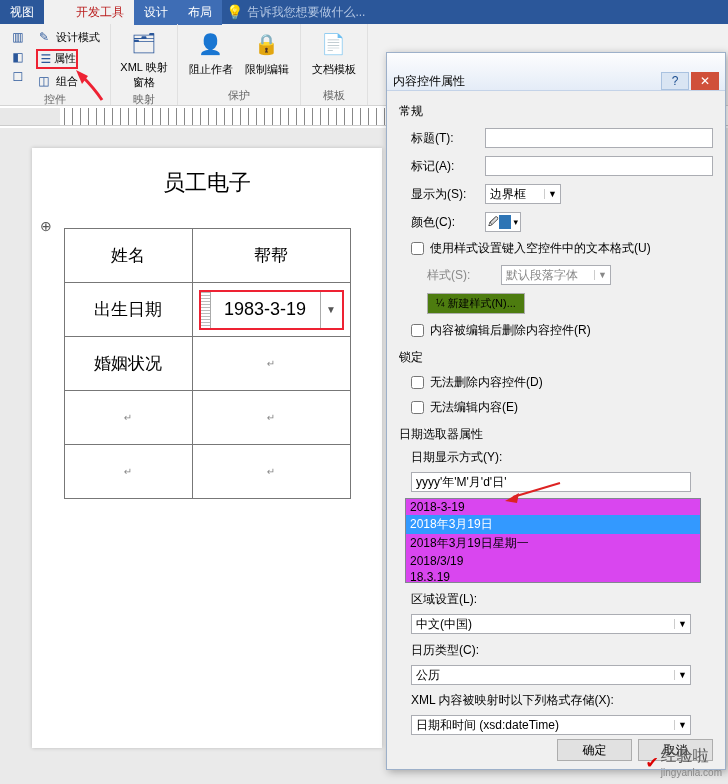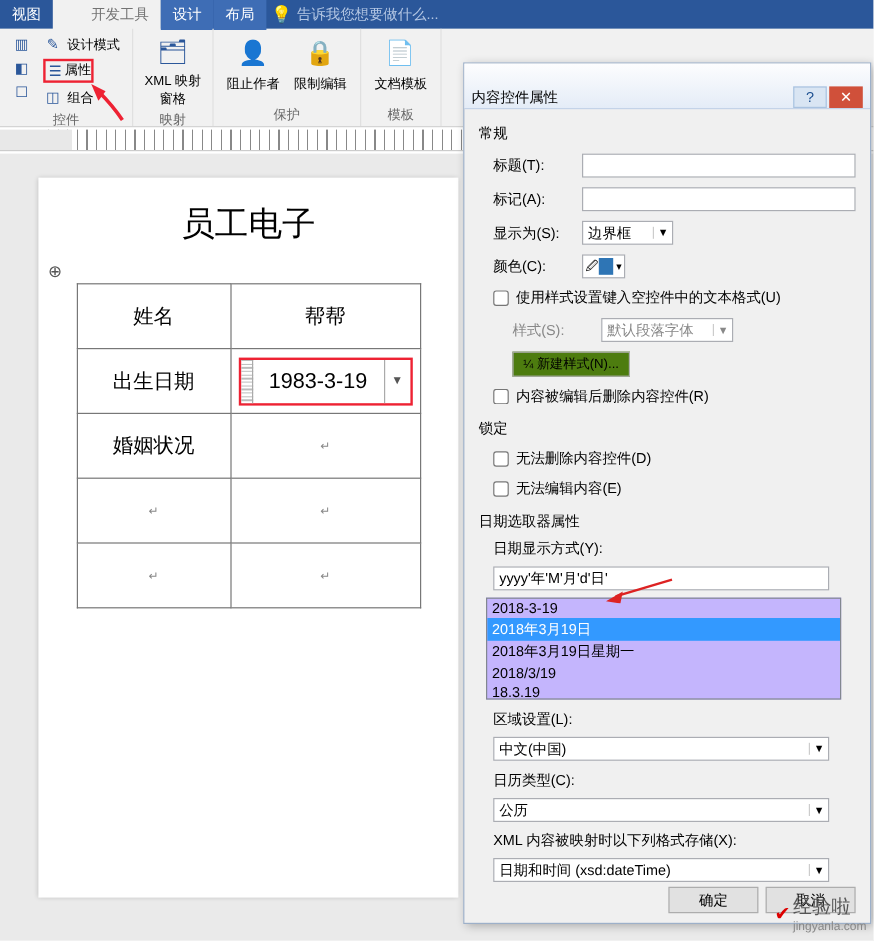--- a/index.html
+++ b/index.html
@@ -1,21 +1,21 @@
 <!DOCTYPE html>
 <html><head>
 <meta charset="utf-8">
 <style>
 * { box-sizing: border-box; margin: 0; padding: 0; font-family: "Microsoft YaHei", "SimSun", sans-serif; }
 body { width: 728px; height: 784px; background: #fff; overflow: hidden; position: relative; }
 
 
 .ribbon-tabs { height: 24px; background: #2b579a; display: flex; align-items: center; font-size: 12px; }
 .ribbon-tabs .tab { padding: 4px 10px; color: #fff; cursor: pointer; }
-.ribbon-tabs .tab.active { background: #f1f1f1; color: #737373; padding-left: 32px; }
+.ribbon-tabs .tab.active { background: #f1f1f1; color: #b91c1c; padding-left: 32px; }
 .ribbon-tabs .tab.highlight { background: #3e6db5; }
 .ribbon-tabs .tell-me { color: #b3c6e3; display: flex; align-items: center; margin-left: 4px; }
 .ribbon-tabs .tell-me .bulb { margin-right: 4px; font-size: 14px; }
 
 
 .ribbon-body { height: 82px; background: #f1f1f1; border-bottom: 1px solid #d4d4d4; display: flex; }
 .rb-group { border-right: 1px solid #e0e0e0; padding: 4px 8px 2px 8px; display: flex; flex-direction: column; justify-content: space-between; }
 .rb-group-title { font-size: 11px; color: #666; text-align: center; margin-top: 2px; }
 .rb-inner { display: flex; gap: 6px; height: 62px; }
 .rb-col { display: flex; flex-direction: column; gap: 2px; }
@@ -26,21 +26,21 @@
 .highlight-box { border: 2px solid #e23; display: inline-flex; }
 
 
 .ruler { height: 18px; background: #fff; border-bottom: 1px solid #ccc; position: relative; margin-top: 2px; }
 .ruler-inner { height: 100%; background: repeating-linear-gradient(to right, #888 0 1px, transparent 1px 8px); margin-left: 40px; }
 .ruler .gray { position: absolute; top: 0; left: 0; width: 60px; height: 100%; background: #e8e8e8; }
 
 
 .doc-area { position: absolute; left: 0; top: 128px; right: 0; bottom: 0; background: #eaeaea; }
 .page { background: #fff; margin: 20px 0 0 32px; width: 350px; min-height: 600px; box-shadow: 0 0 4px rgba(0,0,0,0.2); padding-top: 20px; }
-.doc-title { font-size: 28px; text-align: center; margin-bottom: 30px; }
+.doc-title { font-size: 22px; text-align: center; margin-bottom: 30px; }
 .form-table { border-collapse: collapse; margin: 0 auto; }
 .form-table td { border: 1px solid #777; padding: 0; height: 54px; font-size: 17px; text-align: center; vertical-align: middle; }
 .form-table td.lbl { width: 128px; }
 .form-table td.val { width: 158px; }
 .date-picker { border: 2px solid #e23; height: 40px; margin: 6px; display: flex; align-items: center; position: relative; }
 .date-picker .grip { width: 10px; height: 100%; background: repeating-linear-gradient(#bbb 0 1px, transparent 1px 3px); border-right: 1px solid #aaa; }
 .date-picker .dval { flex: 1; text-align: center; font-size: 18px; }
 .date-picker .ddrop { width: 22px; height: 100%; border-left: 1px solid #aaa; display: flex; align-items: center; justify-content: center; font-size: 10px; color: #555; }
 .anchor-icon { position: absolute; left: 40px; top: 90px; font-size: 14px; color: #555; }
 
@@ -61,21 +61,21 @@
 .form-row .combo .darr { width: 16px; text-align: center; border-left: 1px solid #ccc; font-size: 9px; }
 .color-btn { width: 36px; height: 20px; border: 1px solid #abadb3; display: flex; align-items: center; padding: 0 2px; background: #fff; }
 .color-swatch { width: 14px; height: 14px; background: #2e75b5; }
 .check-row { display: flex; align-items: center; margin: 4px 0 4px 12px; gap: 6px; }
 .check-row input { width: 13px; height: 13px; }
 .sub-row { margin-left: 28px; }
 .disabled { color: #888; }
 .btn-small { border: 1px solid #adadad; background: #4d7c0f; padding: 2px 8px; font-size: 11px; }
 .wide-input { margin: 4px 0 4px 12px; }
 .wide-input input { width: 280px; height: 20px; border: 1px solid #abadb3; padding: 0 4px; font-size: 12px; }
-.listbox { margin: 2px 0 4px 6px; width: 296px; height: 118px; border: 1px solid #828790; background: #c4b5fd; overflow: hidden; font-size: 12px; }
+.listbox { margin: 2px 0 4px 6px; width: 296px; height: 118px; border: 1px solid #828790; background: #d946ef; overflow: hidden; font-size: 12px; }
 .listbox .li-item { padding: 1px 4px; }
 .listbox .li-item.selected { background: #3399ff; color: #fff; }
 .dialog-footer { position: absolute; bottom: 8px; right: 12px; display: flex; gap: 6px; }
 .dialog-footer button { width: 75px; height: 22px; border: 1px solid #adadad; background: #e1e1e1; font-size: 12px; }
 
 
 .watermark { position: absolute; right: 6px; bottom: 6px; font-size: 13px; color: #555; display: flex; align-items: center; gap: 2px; }
 .watermark .logo { color: #d00; font-size: 16px; }
 </style>
 </head>

